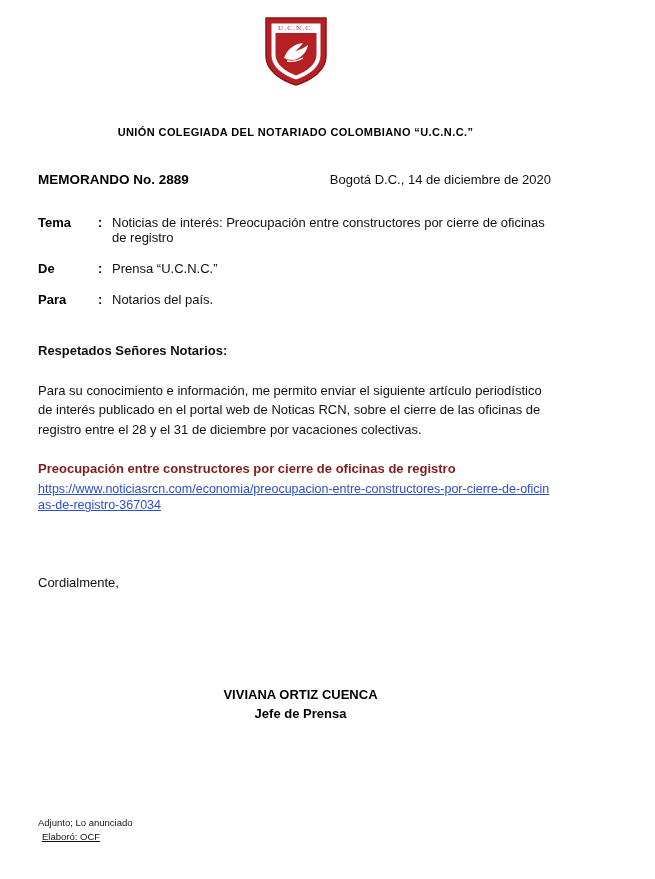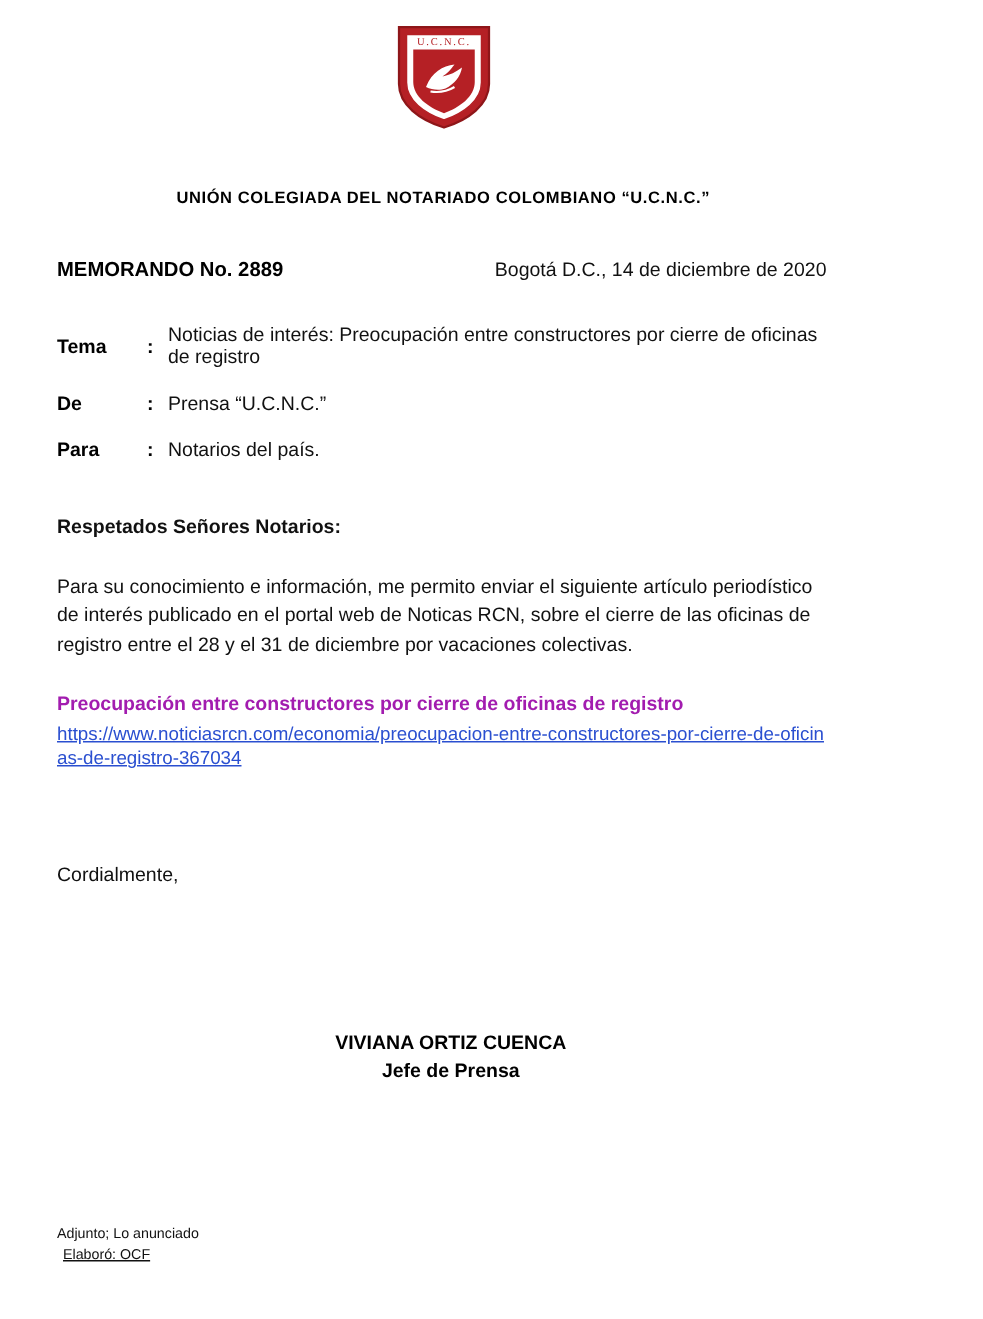--- a/index.html
+++ b/index.html
@@ -63,21 +63,21 @@
     color: #111;
     padding-right: 2px;
   }
 
   
   .fields {
     margin-top: 28px;
   }
   .field-row {
     display: flex;
-    align-items: center;
+    align-items: flex-start;
     font-size: 13px;
     margin-bottom: 16px;
   }
   .field-label {
     font-weight: bold;
     width: 60px;
     flex: 0 0 60px;
     color: #000;
   }
   .field-colon {
@@ -102,21 +102,21 @@
     margin-bottom: 20px;
     font-weight: bold;
   }
   .para {
     margin-bottom: 20px;
     text-align: left;
   }
   .headline {
     font-weight: bold;
     font-size: 13px;
-    color: #a21caf;
+    color: #7f1d1d;
     margin-bottom: 2px;
   }
   .link {
     color: #2a4fd0;
     text-decoration: underline;
     font-size: 12.5px;
     line-height: 1.35;
     display: inline-block;
     word-break: break-all;
     cursor: pointer;

